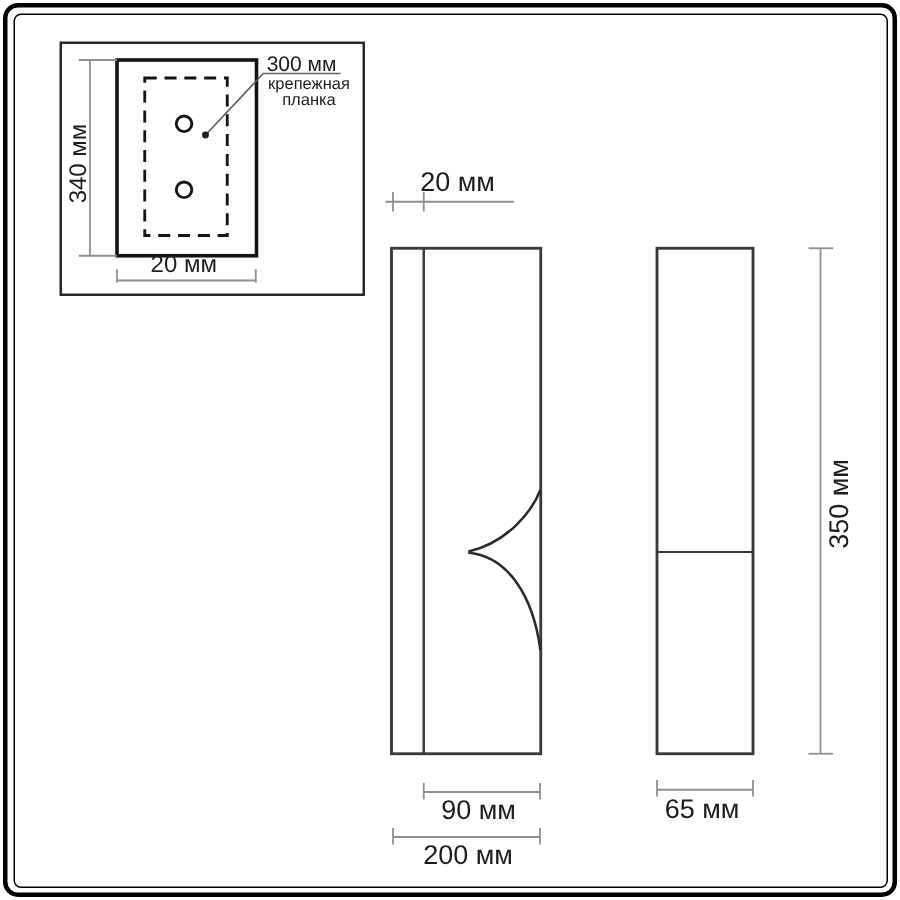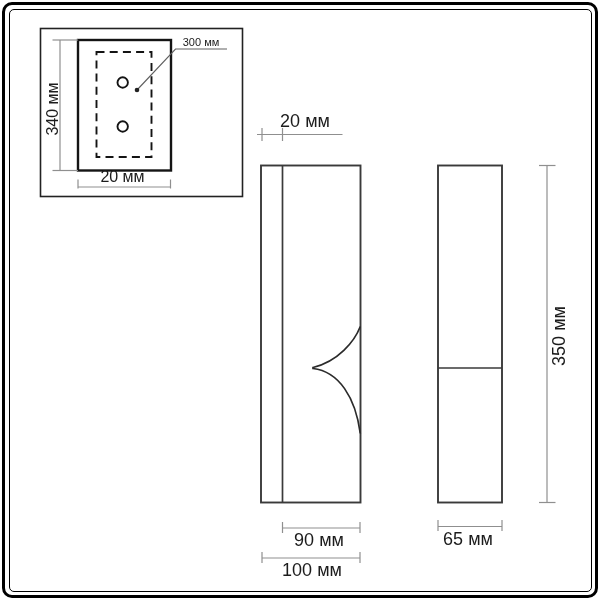--- a/index.html
+++ b/index.html
@@ -7,21 +7,21 @@
     position:relative;width:600px;height:600px;background:#ffffff;
     font-family:"Liberation Sans","DejaVu Sans",sans-serif;
     color:#1c1c1c;overflow:hidden;
   }
   .frame-outer{position:absolute;inset:2px;border:3px solid #000;border-radius:10px;pointer-events:none;}
   .frame-inner{position:absolute;inset:8.5px;border:1.6px solid #000;border-radius:5px;pointer-events:none;}
   svg.linework{position:absolute;left:0;top:0;width:600px;height:600px;}
   .lbl{position:absolute;text-align:center;white-space:nowrap;color:#1c1c1c;}
   .lbl-main{font-size:18px;line-height:20px;}
   .lbl-inset{font-size:16px;line-height:18px;}
-  .lbl-ann{font-size:11px;line-height:12px;}
+  .lbl-ann{font-size:14px;line-height:12px;}
   .lbl-caption{font-size:11px;line-height:10.5px;}
   .lbl-caption span{display:block;}
   .rot{transform:rotate(-90deg);}
 </style>
 </head>
 <body>
 
 <div class="page">
 
   <div class="frame-outer"></div>
@@ -88,28 +88,32 @@
       <g stroke="#8f8f8f" stroke-width="1.2">
         <line x1="547" y1="165.5" x2="547" y2="502.5"></line>
         <line x1="539" y1="165.5" x2="555.5" y2="165.5"></line>
         <line x1="539" y1="502.5" x2="555.5" y2="502.5"></line>
       </g>
     </g>
   </svg>
 
   <div class="lbl lbl-ann" style="left:174px;top:36px;width:54px;">300 мм</div>
 
+  <div class="lbl lbl-caption" style="left:167px;top:51px;width:78px;">
+    <span>крепежная</span>
+    <span>планка</span>
+  </div>
 
   <div class="lbl lbl-inset rot" style="left:3px;top:100px;width:100px;height:18px;">340 мм</div>
 
   <div class="lbl lbl-inset" style="left:92px;top:168px;width:61px;">20 мм</div>
 
   <div class="lbl lbl-main" style="left:275px;top:111px;width:60px;">20 мм</div>
 
   <div class="lbl lbl-main" style="left:284px;top:530px;width:70px;">90 мм</div>
 
-  <div class="lbl lbl-main" style="left:272px;top:560px;width:80px;">100 мм</div>
+  <div class="lbl lbl-main" style="left:272px;top:560px;width:80px;">200 мм</div>
 
   <div class="lbl lbl-main" style="left:433px;top:529px;width:70px;">65 мм</div>
 
   <div class="lbl lbl-main rot" style="left:508px;top:327px;width:100px;height:18px;">350 мм</div>
 
 </div>
 
 </body></html>

